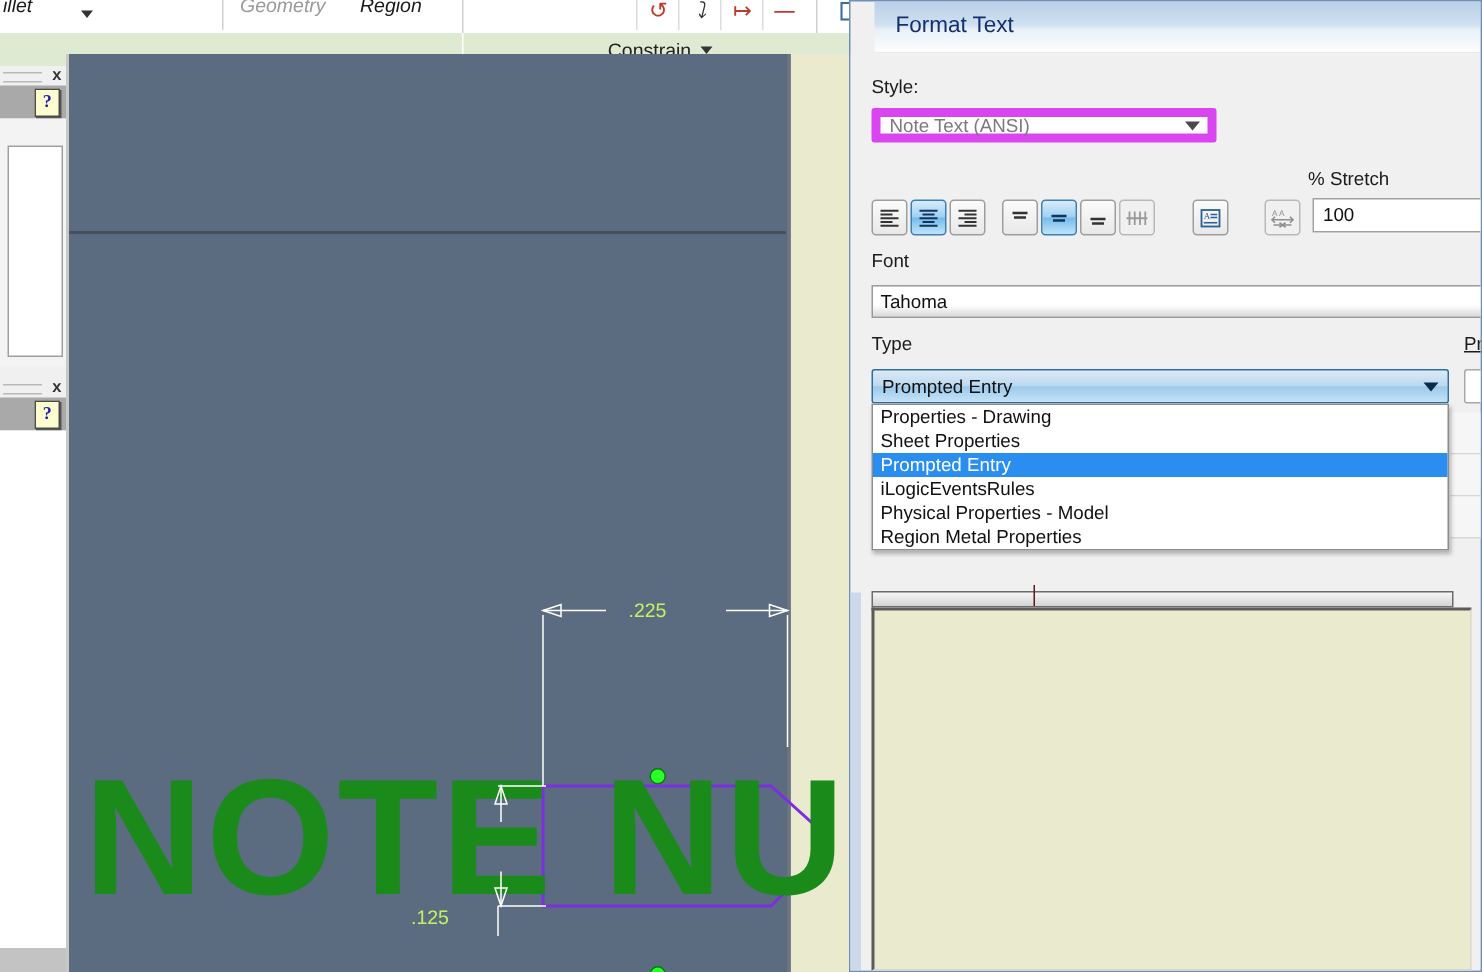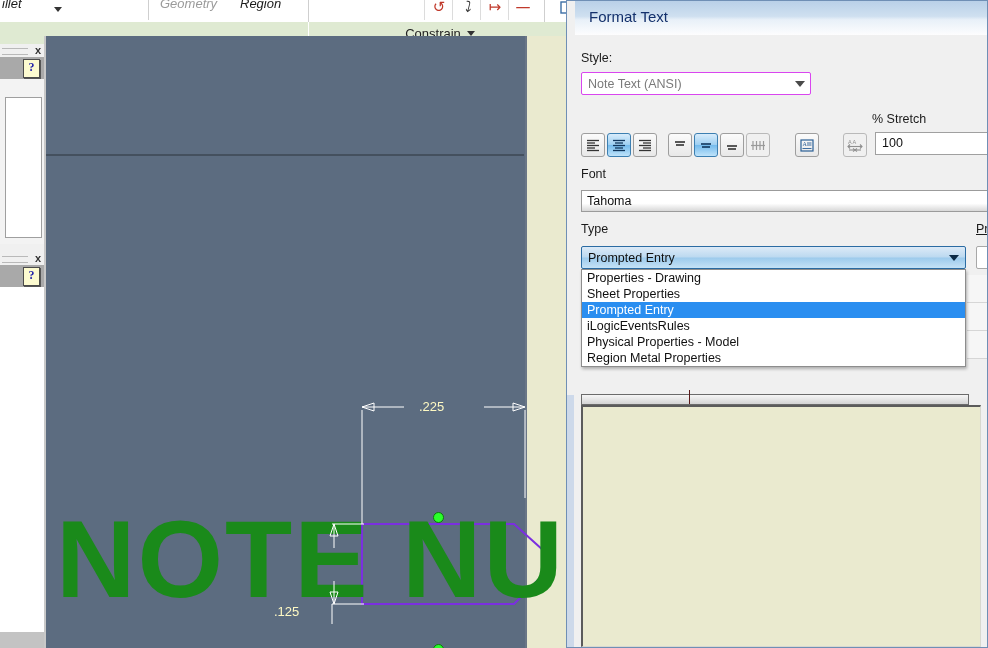--- a/index.html
+++ b/index.html
@@ -106,57 +106,57 @@
   .note-text {
     position: absolute; color: #1a8a1a; font-weight: bold;
     font-family: "Liberation Sans", sans-serif;
     white-space: nowrap; letter-spacing: 2px;
   }
   .sketch-profile {
     position: absolute;
   }
   .dim-layer { position: absolute; left: 0; top: 0; width: 528px; height: 612px; }
   .dim-text {
-    position: absolute; color: #fef9c3; font-size: 13px;
+    position: absolute; color: #bef264; font-size: 13px;
     font-family: "Liberation Sans", sans-serif; white-space: nowrap;
   }
   .handle-dot {
     position: absolute; width: 9px; height: 9px; border-radius: 50%;
     background: #2aff2a; border: 1px solid #0b7a0b;
   }
 
   
   .dialog {
     position: absolute; left: 566px; top: 0; width: 422px; height: 648px;
     background: #f0f0f0;
     border: 1px solid #6f8fb5;
     box-sizing: border-box;
     overflow: hidden;
   }
   .dialog-titlebar {
-    position: absolute; left: 8px; top: 0; right: 0; height: 34px;
+    position: absolute; left: 16px; top: 0; right: 0; height: 34px;
     background: linear-gradient(to bottom, #b9d0e8 0%, #cfe0f0 45%, #e8f0f8 55%, #fdfdfe 100%);
     border-bottom: 1px solid #c9d6e4;
   }
   .dialog-title {
     position: absolute; left: 14px; top: 7px;
     font-size: 15px; color: #13306b;
     font-family: "Liberation Sans", sans-serif;
   }
   .dialog-body {
     position: absolute; left: 0; top: 34px; right: 0; bottom: 0;
     background: #f0f0f0;
   }
   .dlg-label {
     position: absolute; font-size: 12.5px; color: #1b1b1b;
     font-family: "Liberation Sans", sans-serif; white-space: nowrap;
   }
   .combo {
     position: absolute; box-sizing: border-box; height: 23px;
-    background: #ffffff; border: 1px solid #d946ef; border-radius: 2px;
+    background: #ffffff; border: 6px solid #d946ef; border-radius: 2px;
     display: flex; align-items: center;
   }
   .combo .combo-value {
     flex: 1; padding-left: 6px; font-size: 12.5px; color: #7a7a7a;
     font-family: "Liberation Sans", sans-serif;
     white-space: nowrap; overflow: hidden;
   }
   .combo .combo-arrow {
     width: 20px; display: flex; align-items: center; justify-content: center;
   }

